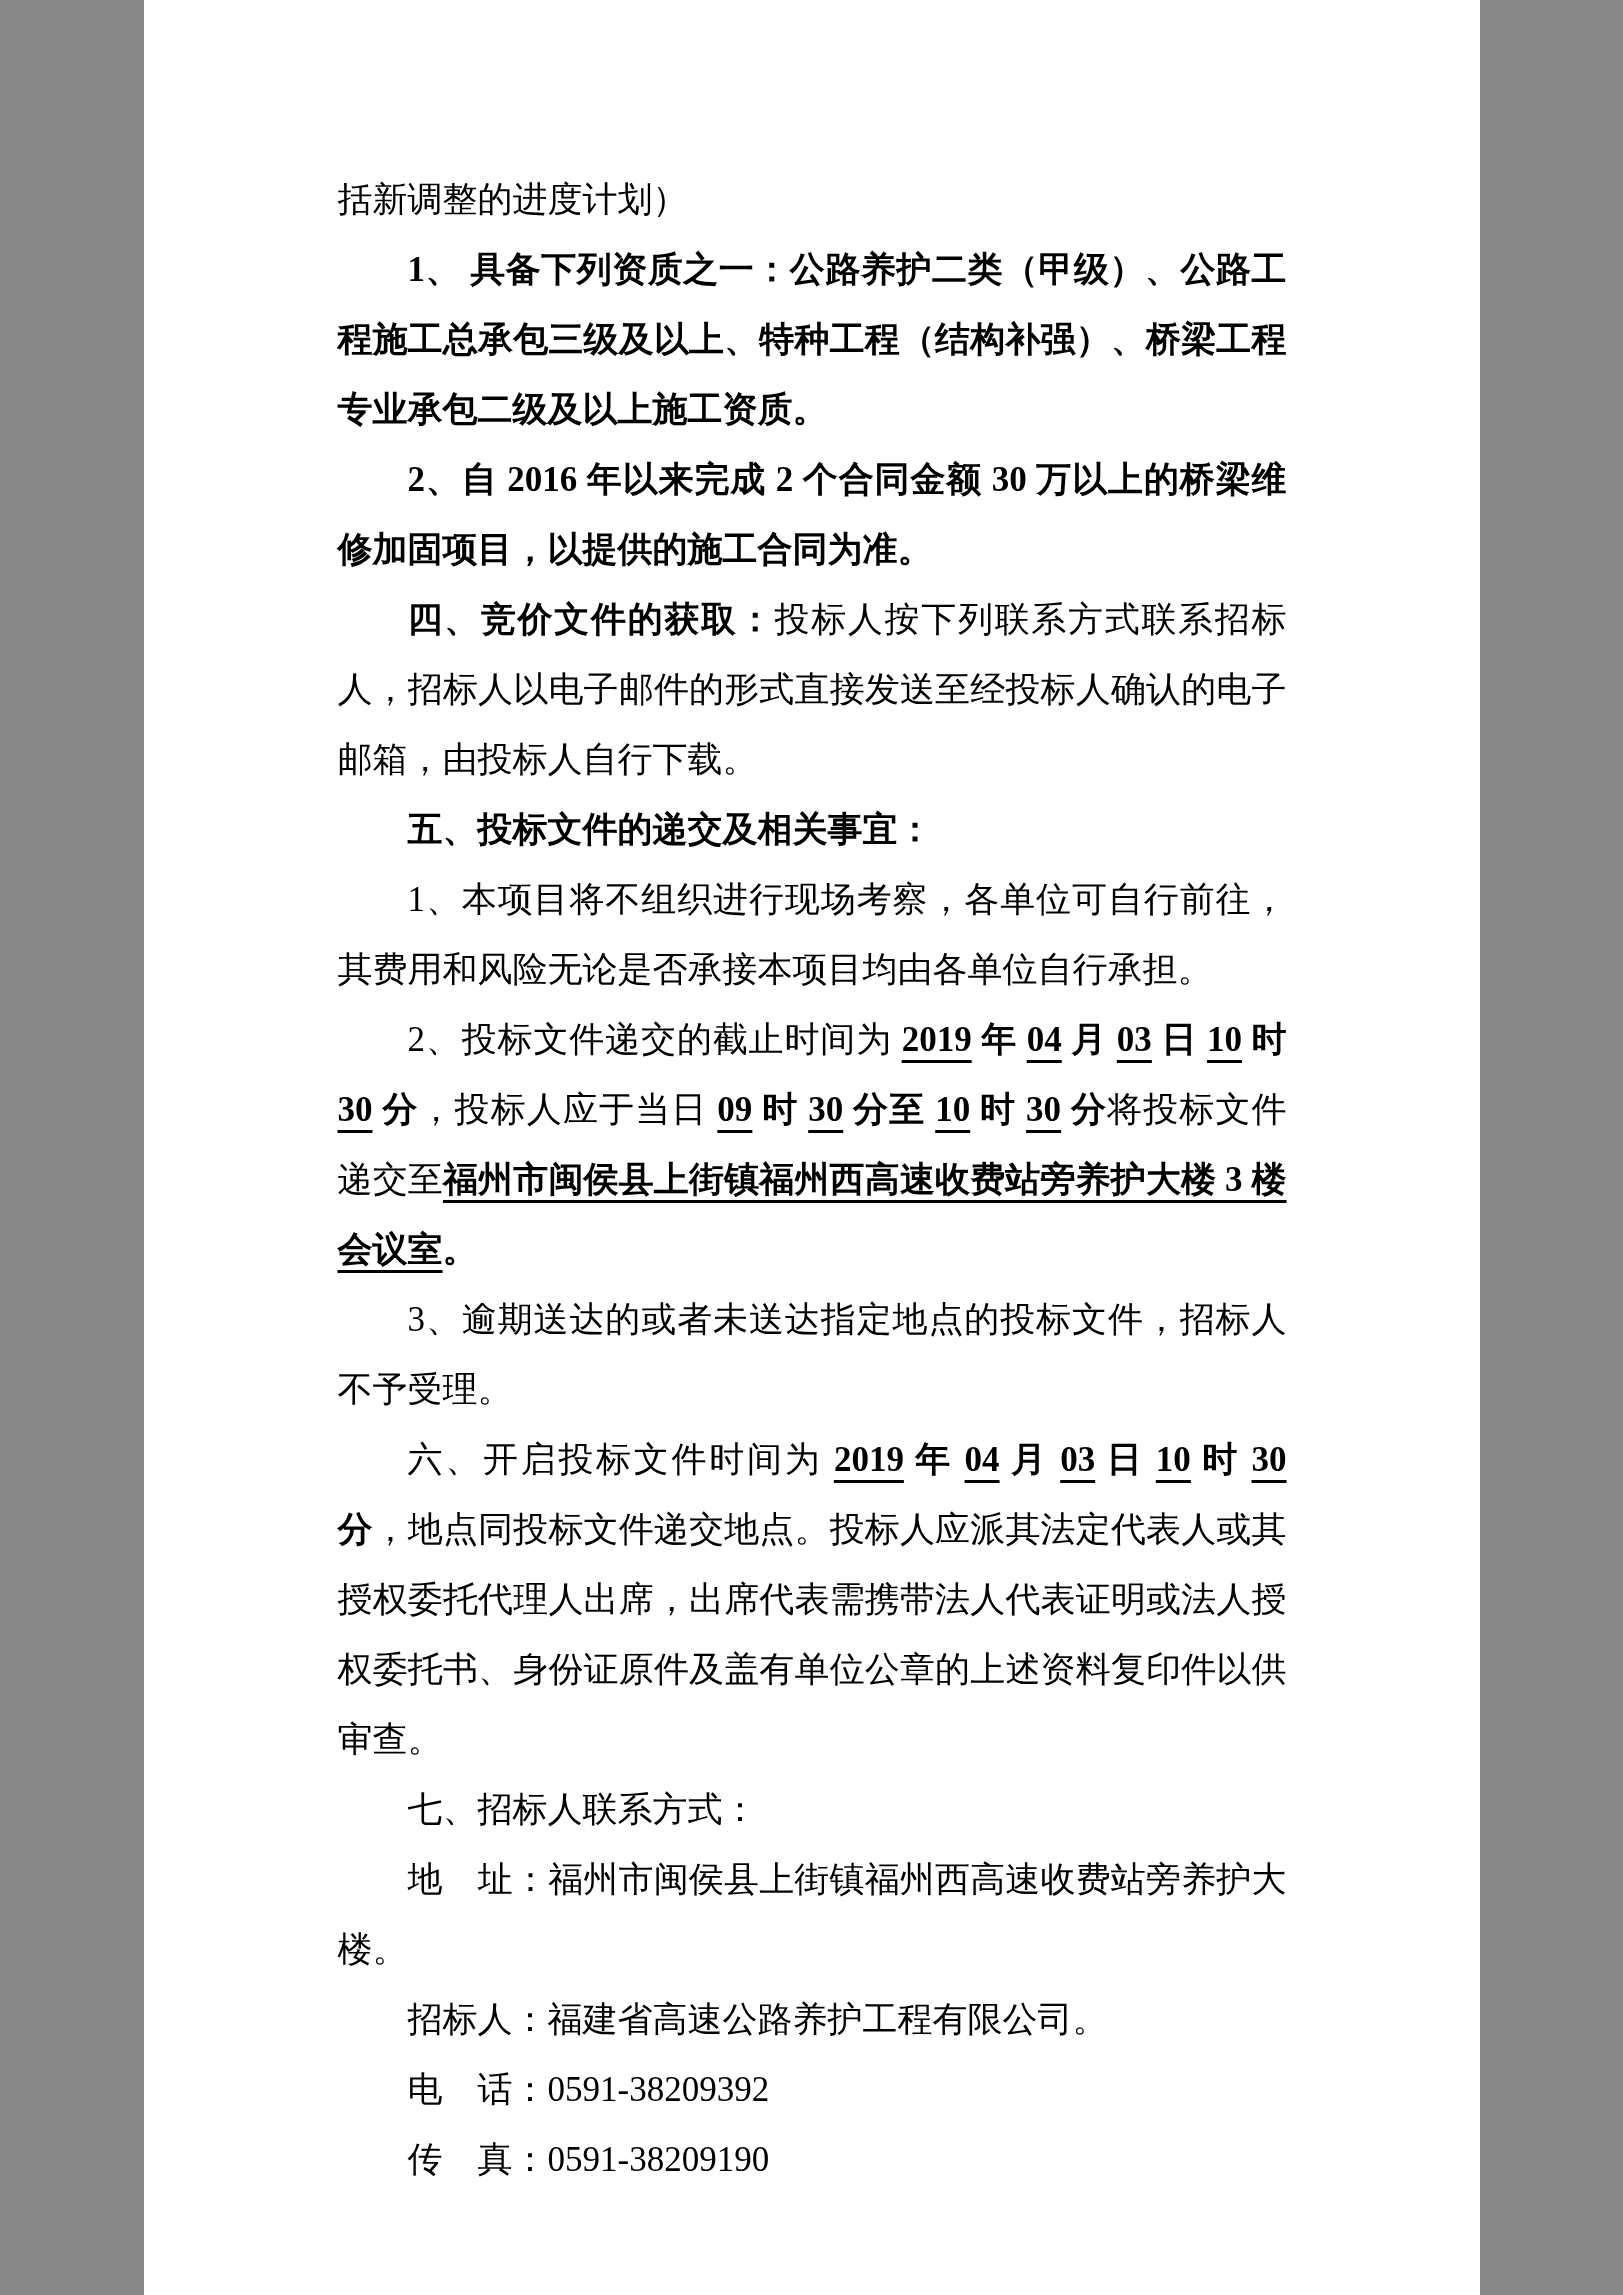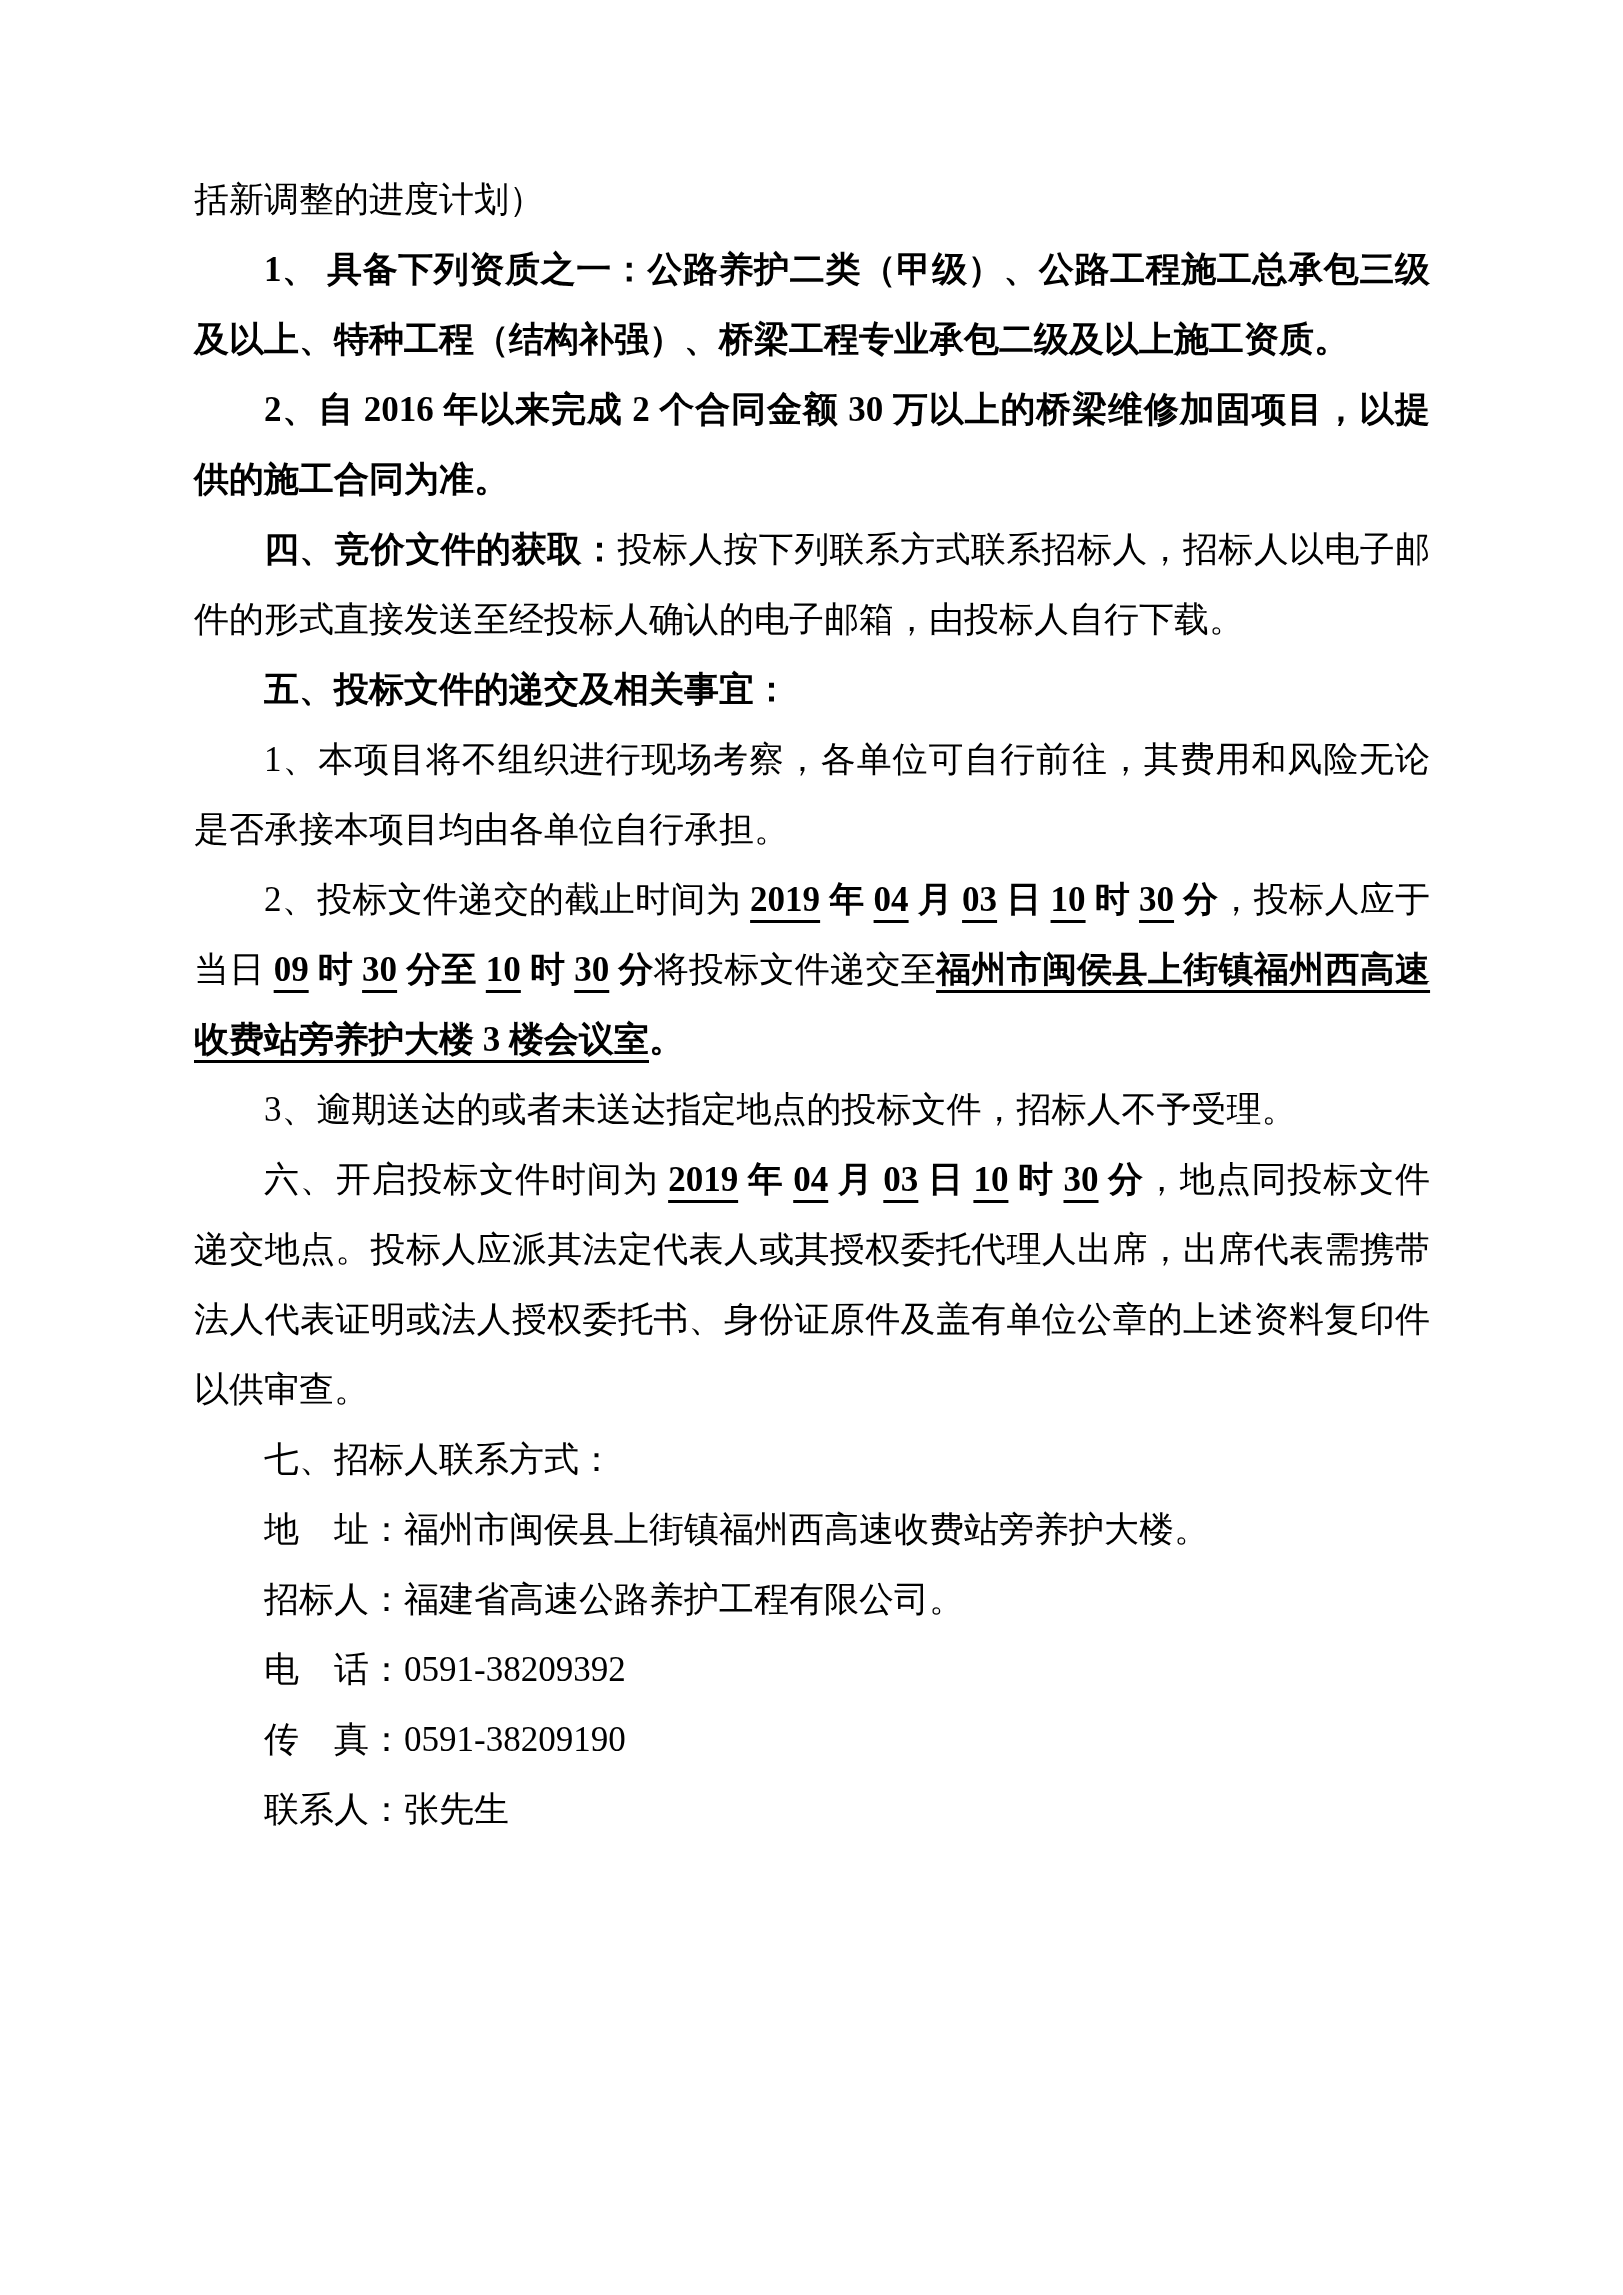--- a/index.html
+++ b/index.html
@@ -2,21 +2,21 @@
 <html style="font-size:10.5px"><head>
 <meta charset="utf-8">
 <style>
   html, body {
     margin: 0;
     padding: 0;
     background: #888;
   }
   .page {
     position: relative;
-    width: 1623px;
+    width: 1336px;
     height: 2295px;
     margin: 0 auto;
     background: #ffffff;
     box-sizing: border-box;
     padding: 165px 193px 0 194px;
     font-family: "Liberation Serif", "DejaVu Serif", serif;
     color: #000000;
     font-size: 35px;
     line-height: 70px;
     overflow: hidden;
@@ -55,16 +55,15 @@
       <p class="para indent"><span class="run bold">五、投标文件的递交及相关事宜：</span></p>
       <p class="para indent"><span class="run">1、本项目将不组织进行现场考察，各单位可自行前往，其费用和风险无论是否承接本项目均由各单位自行承担。</span></p>
       <p class="para indent"><span class="run">2、投标文件递交的截止时间为 </span><span class="run bold underline">2019</span><span class="run bold"> 年 </span><span class="run bold underline">04</span><span class="run bold"> 月 </span><span class="run bold underline">03</span><span class="run bold"> 日 </span><span class="run bold underline">10</span><span class="run bold"> 时 </span><span class="run bold underline">30</span><span class="run bold"> 分</span><span class="run">，投标人应于当日 </span><span class="run bold underline">09</span><span class="run bold"> 时 </span><span class="run bold underline">30</span><span class="run bold"> 分至 </span><span class="run bold underline">10</span><span class="run bold"> 时 </span><span class="run bold underline">30</span><span class="run bold"> 分</span><span class="run">将投标文件递交至</span><span class="run bold underline">福州市闽侯县上街镇福州西高速收费站旁养护大楼 3 楼会议室</span><span class="run bold">。</span></p>
       <p class="para indent"><span class="run">3、逾期送达的或者未送达指定地点的投标文件，招标人不予受理。</span></p>
       <p class="para indent"><span class="run">六、开启投标文件时间为 </span><span class="run bold underline">2019</span><span class="run bold"> 年 </span><span class="run bold underline">04</span><span class="run bold"> 月 </span><span class="run bold underline">03</span><span class="run bold"> 日 </span><span class="run bold underline">10</span><span class="run bold"> 时 </span><span class="run bold underline">30</span><span class="run bold"> 分</span><span class="run">，地点同投标文件递交地点。投标人应派其法定代表人或其授权委托代理人出席，出席代表需携带法人代表证明或法人授权委托书、身份证原件及盖有单位公章的上述资料复印件以供审查。</span></p>
       <p class="para indent"><span class="run">七、招标人联系方式：</span></p>
       <p class="para indent"><span class="run">地　址：福州市闽侯县上街镇福州西高速收费站旁养护大楼。</span></p>
       <p class="para indent"><span class="run">招标人：福建省高速公路养护工程有限公司。</span></p>
       <p class="para indent"><span class="run">电　话：0591-38209392</span></p>
       <p class="para indent"><span class="run">传　真：0591-38209190</span></p>
-      <p class="para indent"><span class="run">联系人：张先生</span></p>
     </div>
 </div>
 
 
 </body></html>

